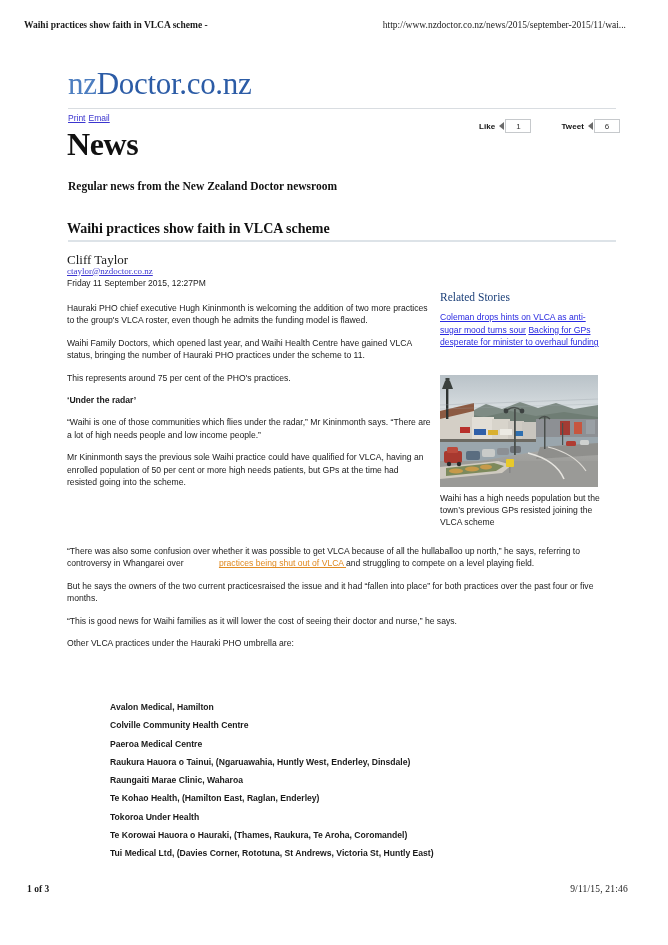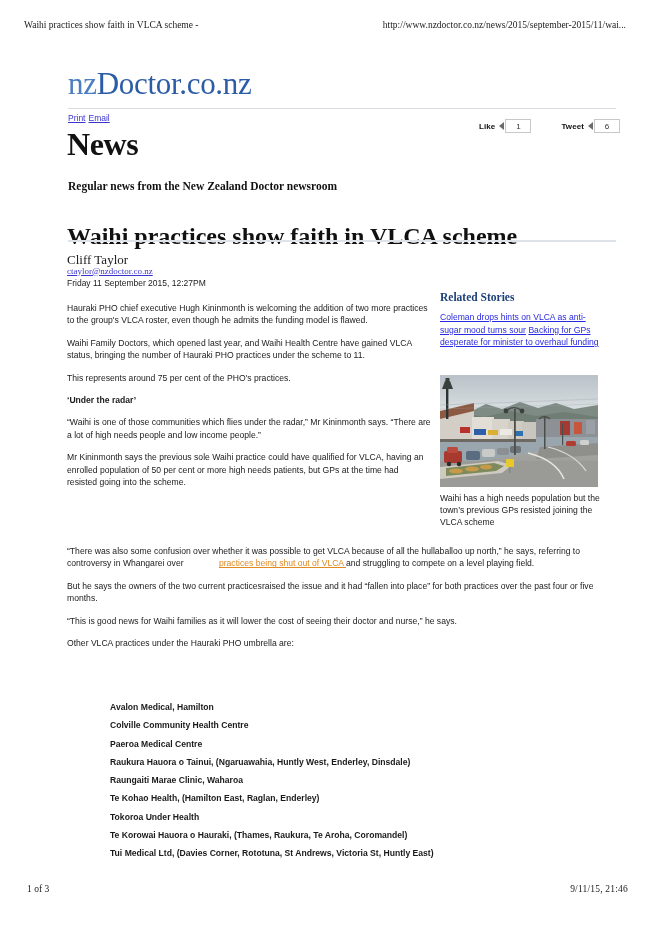--- a/index.html
+++ b/index.html
@@ -24,21 +24,21 @@
     font-family: "Liberation Serif", serif;
     font-size: 9.5px;
     color: #1a1a1a;
     display: flex;
     justify-content: space-between;
     box-sizing: border-box;
     padding: 0 24px;
   }
   .print-header { top: 20px; }
   .print-footer { top: 884px; }
-  .print-chrome .ph-left  { white-space: nowrap; }
+  .print-chrome .ph-left  { white-space: nowrap; font-weight: bold; }
   .print-chrome .ph-right { white-space: nowrap; }
   .print-header .ph-right { margin-right: 18px; }
   .print-footer .ph-left  { margin-left: 3px; }
   .print-footer .ph-right { margin-right: 16px; letter-spacing: .2px; }
 
   
   .sheet {
     position: absolute;
     left: 0;
     top: 46px;
@@ -143,21 +143,21 @@
     color: #111;
   }
 
   .article-title {
     position: absolute;
     left: 67px;
     top: 163px;
     width: 520px;
     font-family: "Liberation Serif", serif;
     font-weight: bold;
-    font-size: 24px;
+    font-size: 14px;
     line-height: 22px;
     color: #111;
   }
 
   .rule-title {
     position: absolute;
     left: 68px;
     top: 194px;
     width: 548px;
     height: 2px;
@@ -223,21 +223,21 @@
 
   
   .related {
     position: absolute;
     left: 440px;
     top: 245px;
     width: 165px;
   }
   .related-h {
     font-family: "Liberation Serif", serif;
-    font-weight: bold;
+    font-weight: normal;
     font-size: 11.5px;
     color: #1b3f78;
     margin-bottom: 8px;
   }
   .related-links {
     font-size: 8.6px;
     line-height: 12.6px;
   }
   .related-links a {
     color: #2a2ae0;

